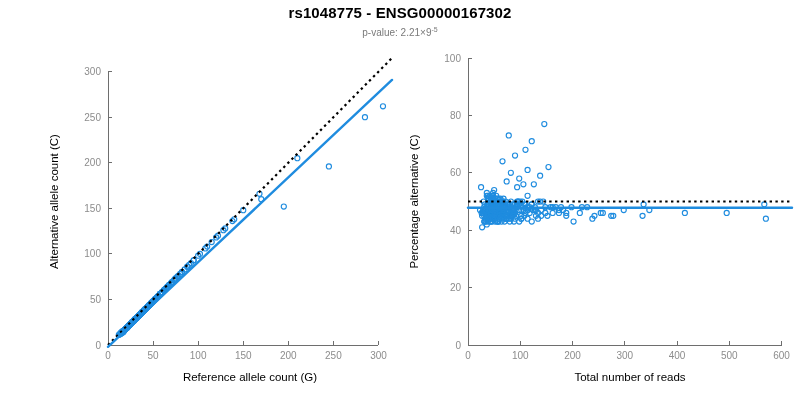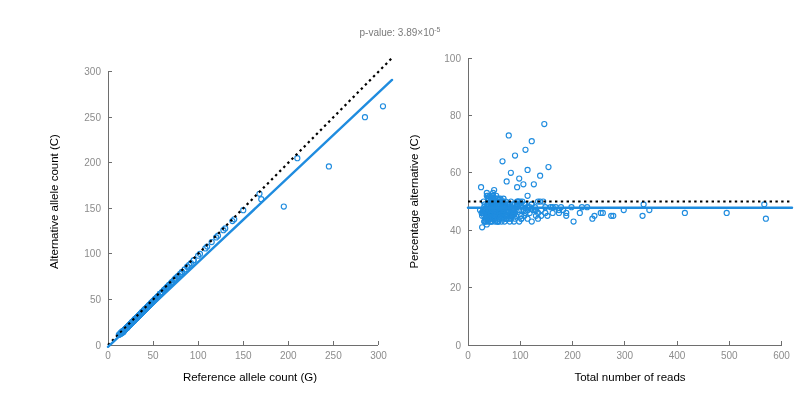--- a/index.html
+++ b/index.html
@@ -44,23 +44,24 @@
   .pt{fill:none;stroke:#1f8cdf;stroke-width:1.15;}
   .fit-line{stroke:#1f8cdf;stroke-width:2.4;fill:none;stroke-linecap:round;}
   .ref-line{stroke:#000000;stroke-width:2.2;fill:none;
             stroke-dasharray:2.4 3.4;stroke-linecap:butt;}
 </style>
 </head>
 <body>
 
 <div id="figure">
 
+  <div class="fig-title">rs1048775 - ENSG00000167302</div>
 
   <div class="fig-subtitle">
-    <span>p-value: 3.89×10</span><sup>-5</sup>
+    <span>p-value: 2.21×9</span><sup>-5</sup>
   </div>
 
   <div class="panel" id="panel-left">
     <svg class="plot-svg" width="400" height="400" id="svg-left">
         <line x1="108" y1="345" x2="378.4761904761905" y2="345" class="axis-line"></line>
         <line x1="108" y1="345" x2="108" y2="71.66666666666669" class="axis-line"></line>
         <line x1="108" y1="345" x2="108" y2="341" class="tick-mark"></line>
         <text x="108" y="359" text-anchor="middle" class="tick-label">0</text>
         <line x1="153.07936507936506" y1="345" x2="153.07936507936506" y2="341" class="tick-mark"></line>
         <text x="153.07936507936506" y="359" text-anchor="middle" class="tick-label">50</text>

